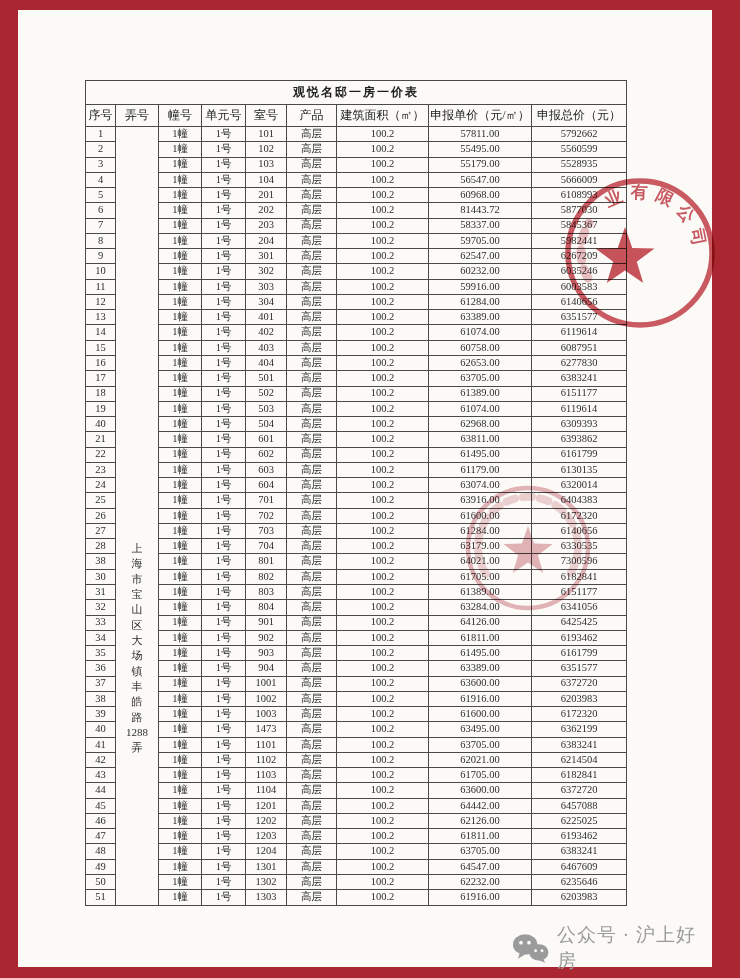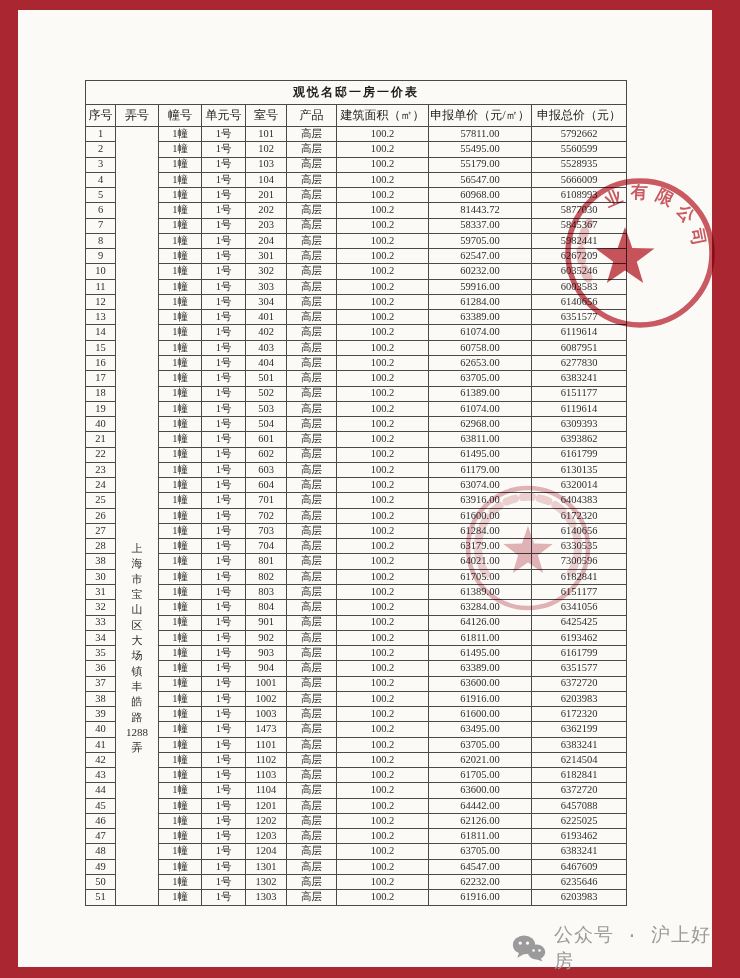--- a/index.html
+++ b/index.html
@@ -34,21 +34,21 @@
   .stamp { position:absolute; mix-blend-mode:multiply; pointer-events:none; }
   .stamp-top { left:519px; top:148px; filter:blur(0.35px); opacity:0.88; }
   .stamp-mid { left:440px; top:468px; filter:blur(0.7px); opacity:0.55; }
   
   .watermark {
     position:absolute; left:494px; top:921px; height:34px;
     display:flex; align-items:center; gap:8px; color:#9b9b9b;
   }
   .watermark .wm-text {
     font-size:19px; letter-spacing:1px;
-    font-family:Liberation Mono, monospace;
+    font-family:Liberation Serif, serif;
   }
 </style>
 </head>
 <body>
 
 <div class="page">
 
   <table class="price-table">
     <colgroup>
       <col style="width:30px">

